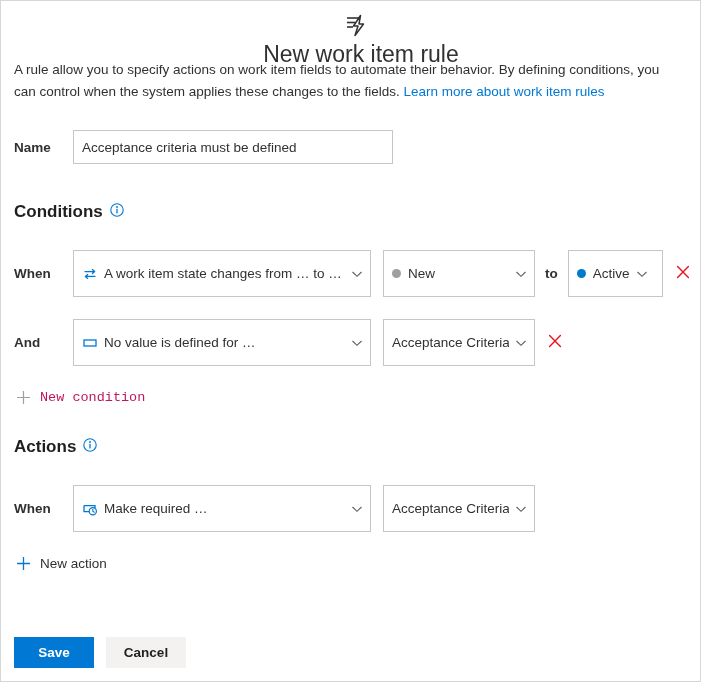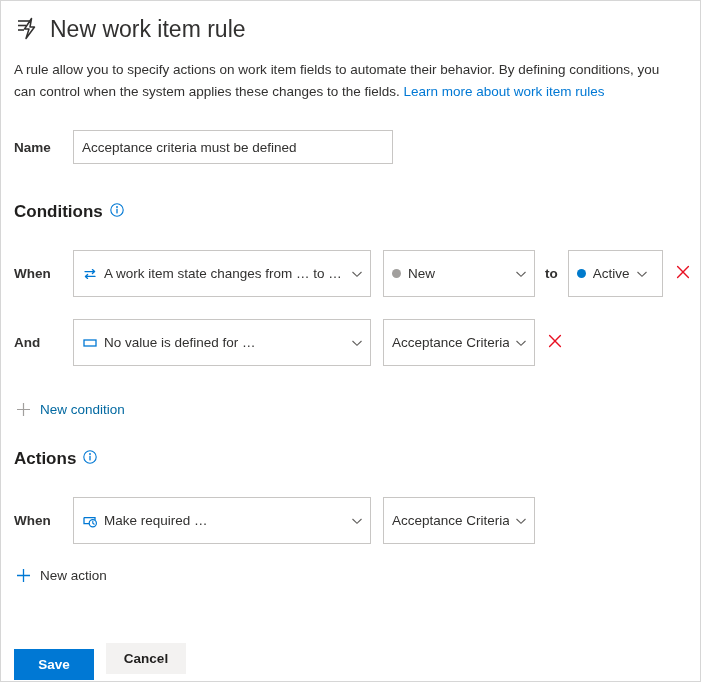--- a/index.html
+++ b/index.html
@@ -23,20 +23,21 @@
     position: relative;
   }
 
   
   .header {
     display: flex;
     align-items: center;
     padding: 11px 0 0 13px;
     height: 44px;
     box-sizing: border-box;
+    flex-direction: column;
   }
   .rule-icon {
     width: 28px;
     height: 28px;
     flex: 0 0 28px;
     display: block;
   }
   .page-title {
     font-size: 23px;
     font-weight: 400;
@@ -190,21 +191,21 @@
 
   
   .add-link {
     display: flex;
     align-items: center;
     margin-left: 15px;
     font-size: 13.5px;
     cursor: pointer;
     width: max-content;
   }
-  #new-condition-link { margin-top: 36px; color: #0369a1; cursor: default; }
+  #new-condition-link { margin-top: 24px; color: #be185d; cursor: default; font-family: Liberation Mono, monospace; }
   #new-action-link    { margin-top: 24px; color: #323130; }
   .add-link .plus {
     width: 15px;
     height: 15px;
     margin-right: 9px;
     display: block;
   }
 
   
   .footer {
@@ -218,21 +219,21 @@
     box-sizing: border-box;
     height: 31px;
     min-width: 80px;
     border: none;
     font-family: "Liberation Sans", sans-serif;
     font-size: 13.5px;
     font-weight: bold;
     cursor: pointer;
     padding: 0 14px;
   }
-  .btn.primary   { background: #0078d4; color: #ffffff; margin-top: 12px; }
+  .btn.primary   { background: #0078d4; color: #ffffff; }
   .btn.secondary { background: #f3f2f1; color: #201f1e; margin-left: 12px; }
 </style>
 </head>
 <body>
 
 <div class="dialog">
 
   <div class="header">
     <span class="rule-icon">
       <svg viewBox="0 0 28 28" width="28" height="28" aria-hidden="true">

